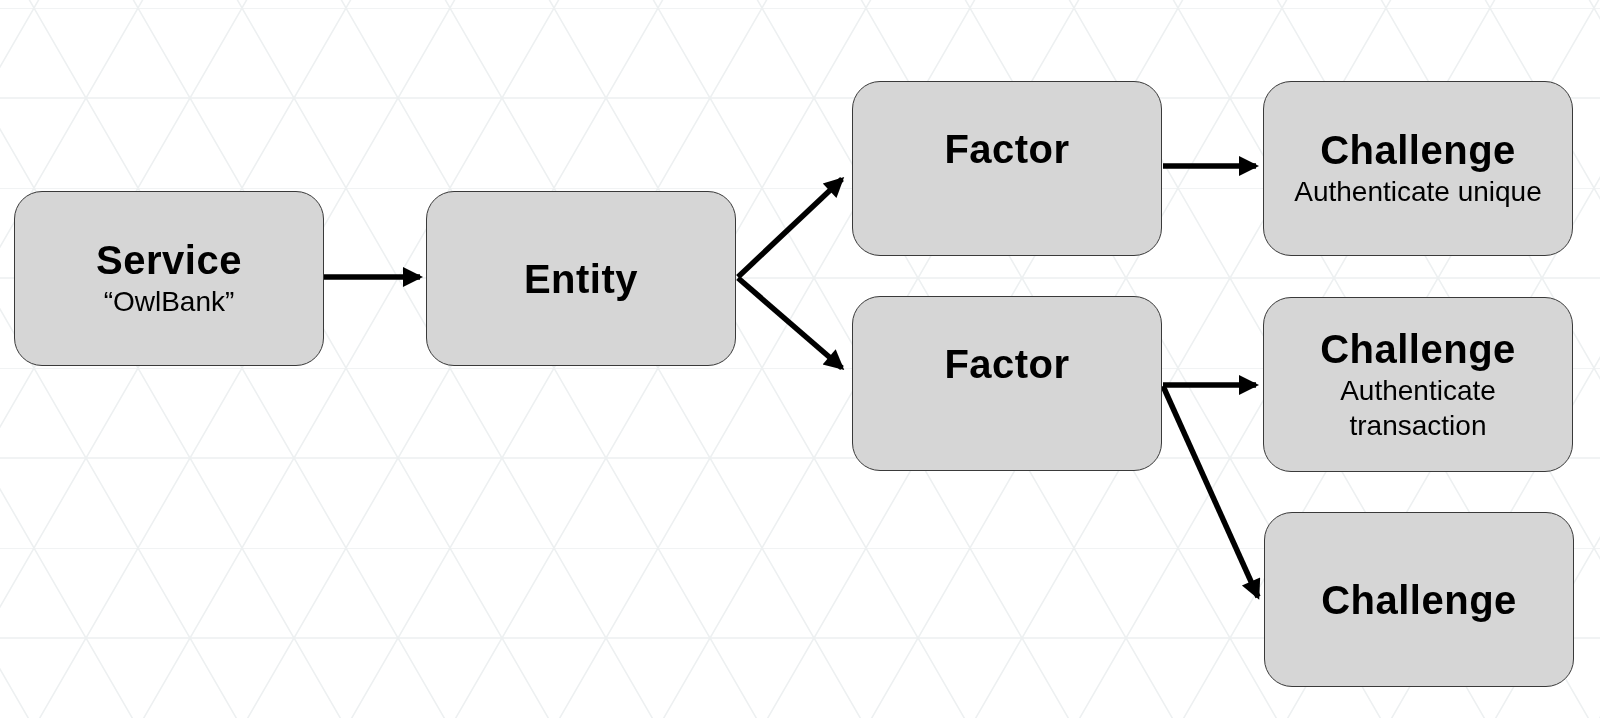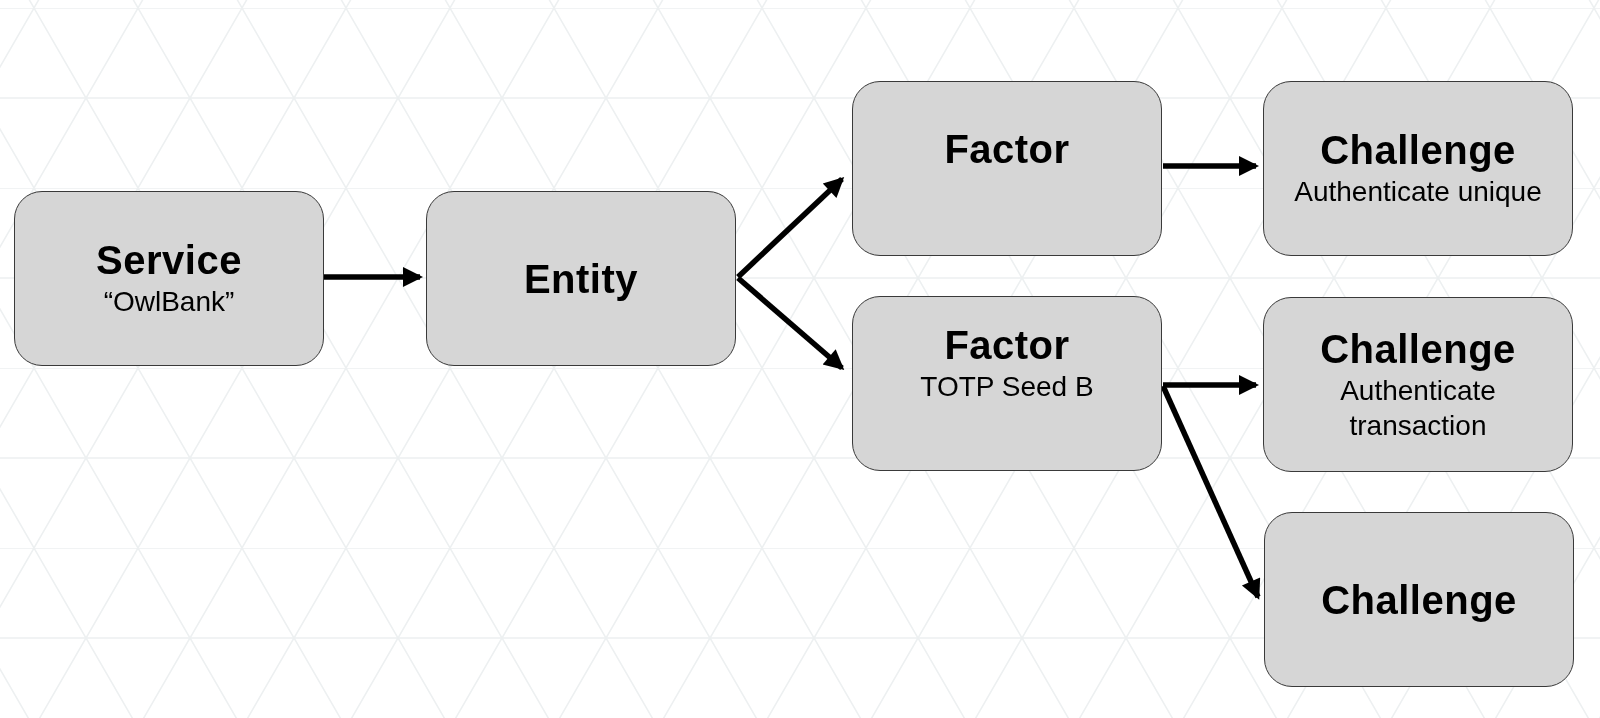--- a/index.html
+++ b/index.html
@@ -97,21 +97,20 @@
     <div class="node-title">Factor</div>
   </div>
 
   <div class="node" style="left:1263px; top:81px;">
     <div class="node-title">Challenge</div>
     <div class="node-subtitle">Authenticate unique</div>
   </div>
 
   <div class="node bias-up" style="left:852px; top:296px;">
     <div class="node-title">Factor</div>
-    <div class="node-subtitle">TOTP Seed B</div>
   </div>
 
   <div class="node" style="left:1263px; top:297px;">
     <div class="node-title">Challenge</div>
     <div class="node-subtitle">Authenticate transaction</div>
   </div>
 
   <div class="node" style="left:1264px; top:512px;">
     <div class="node-title">Challenge</div>
   </div>

